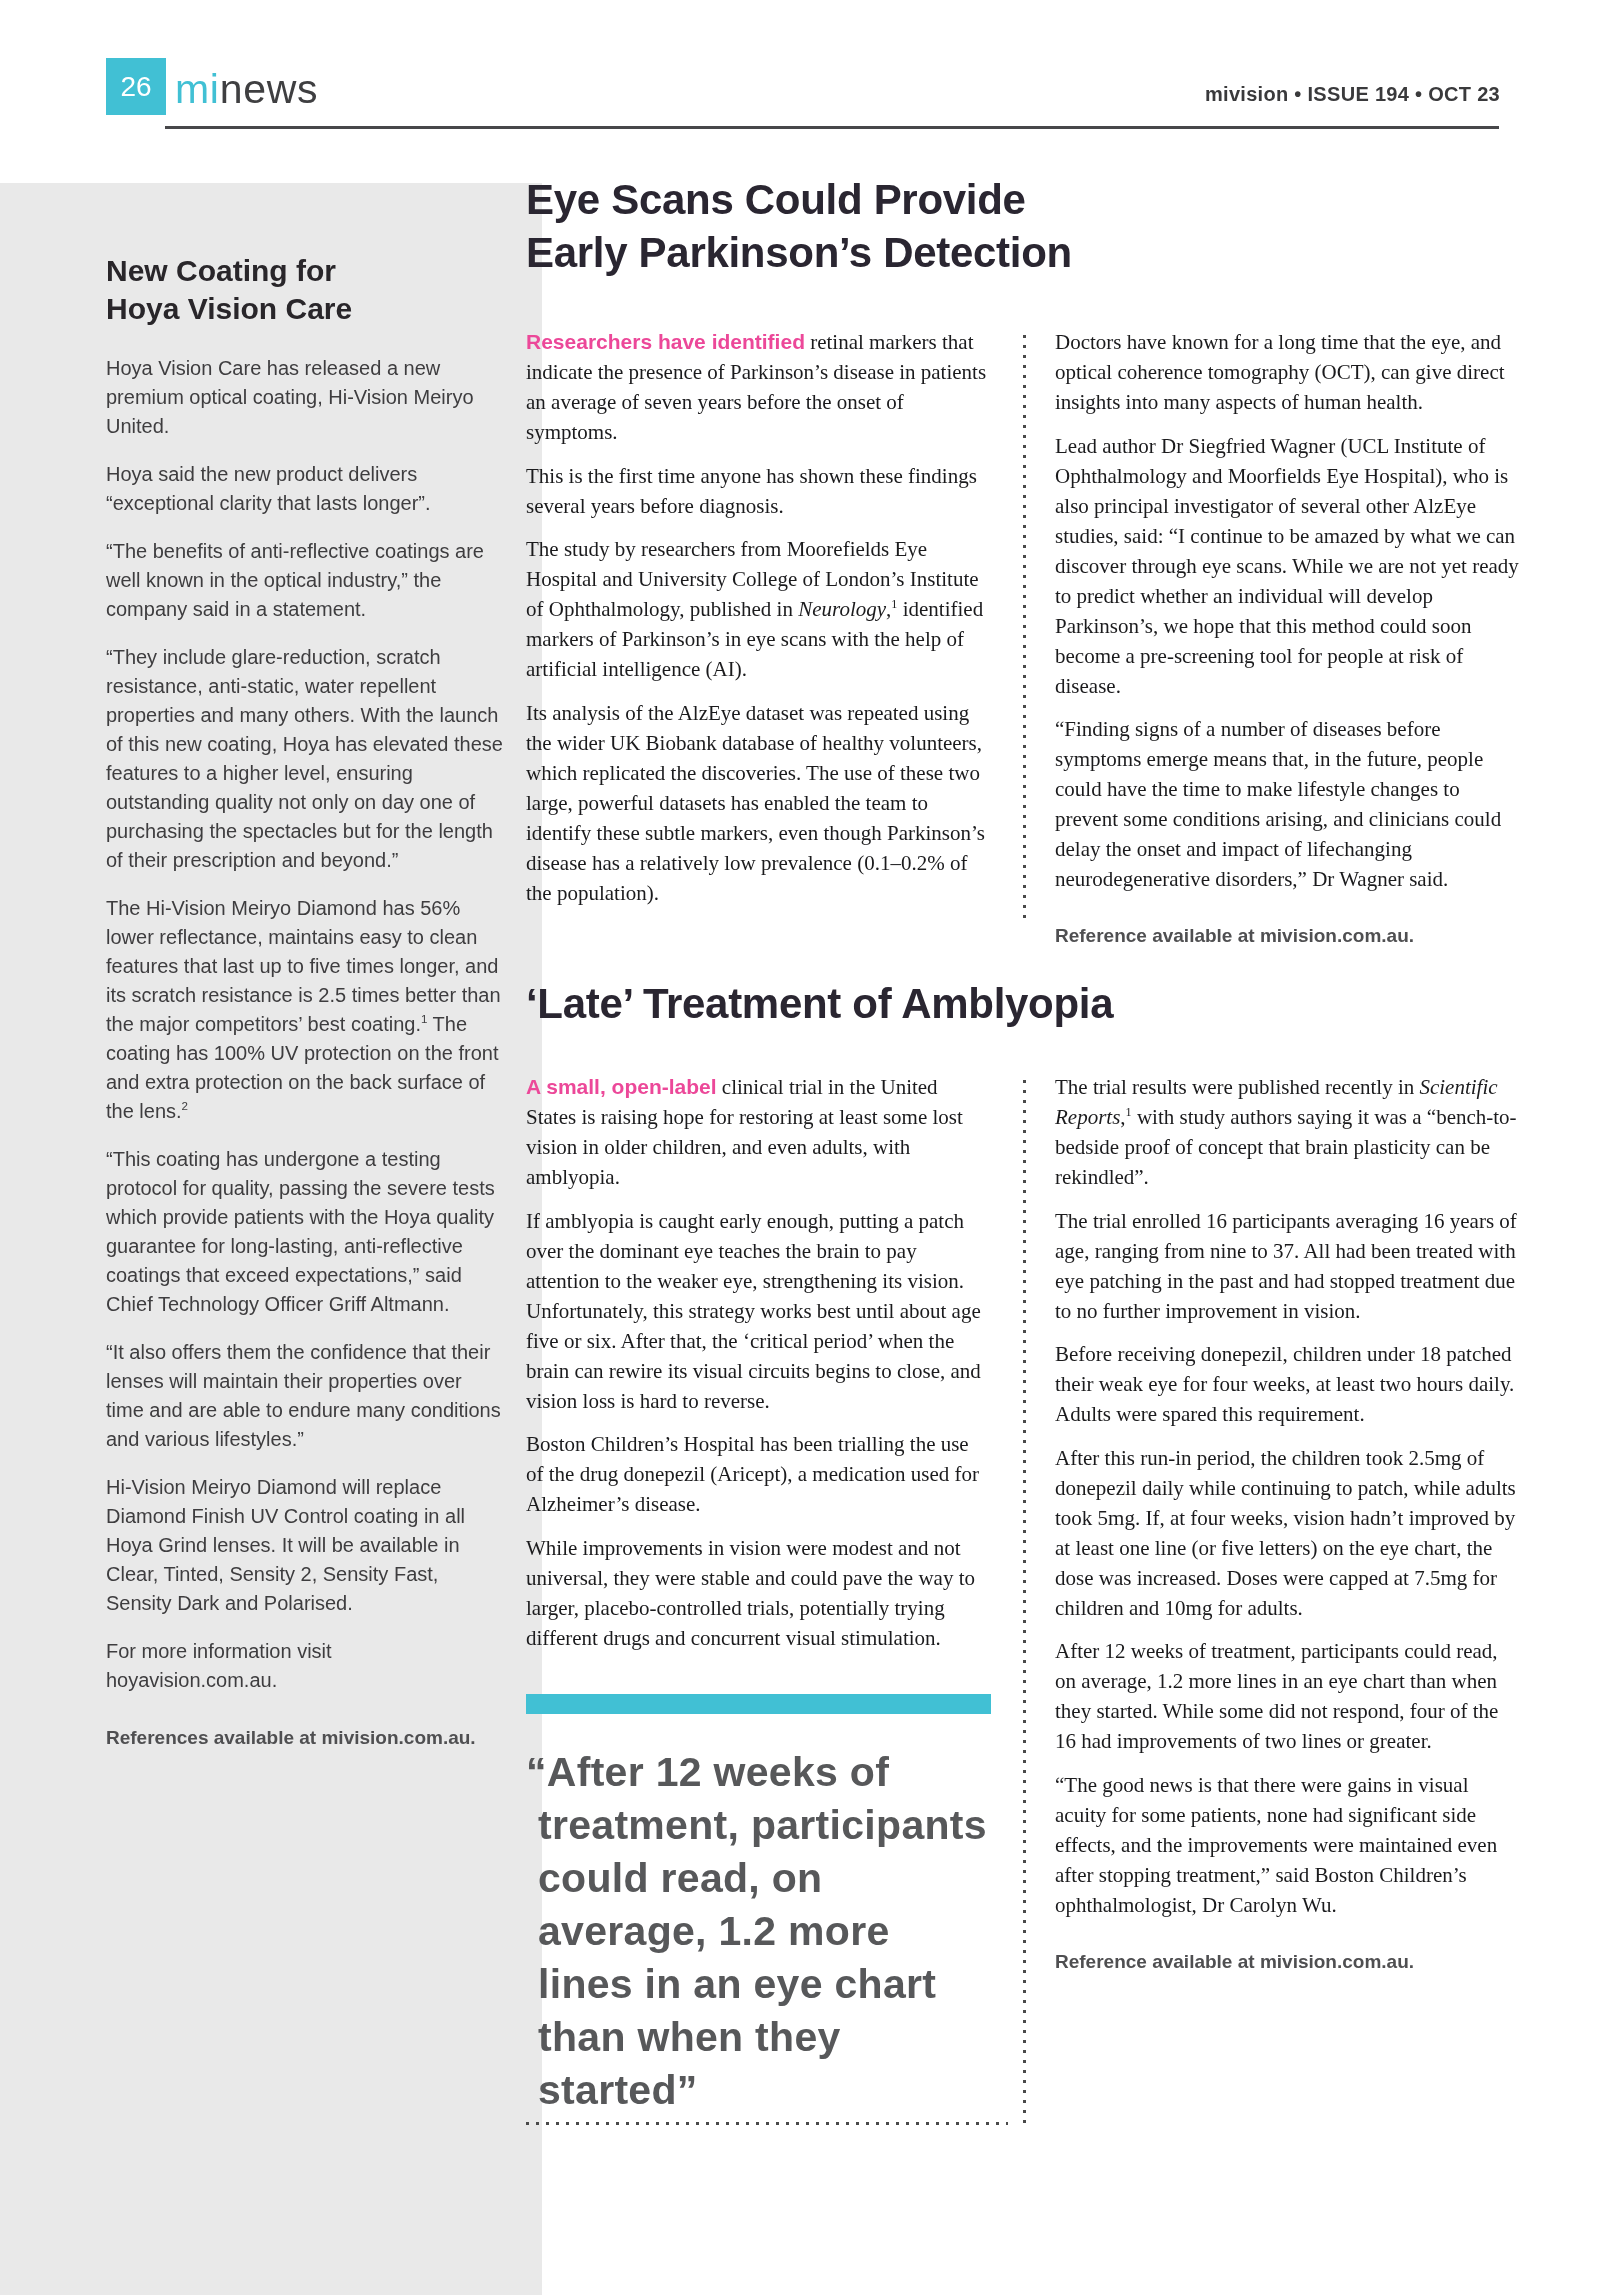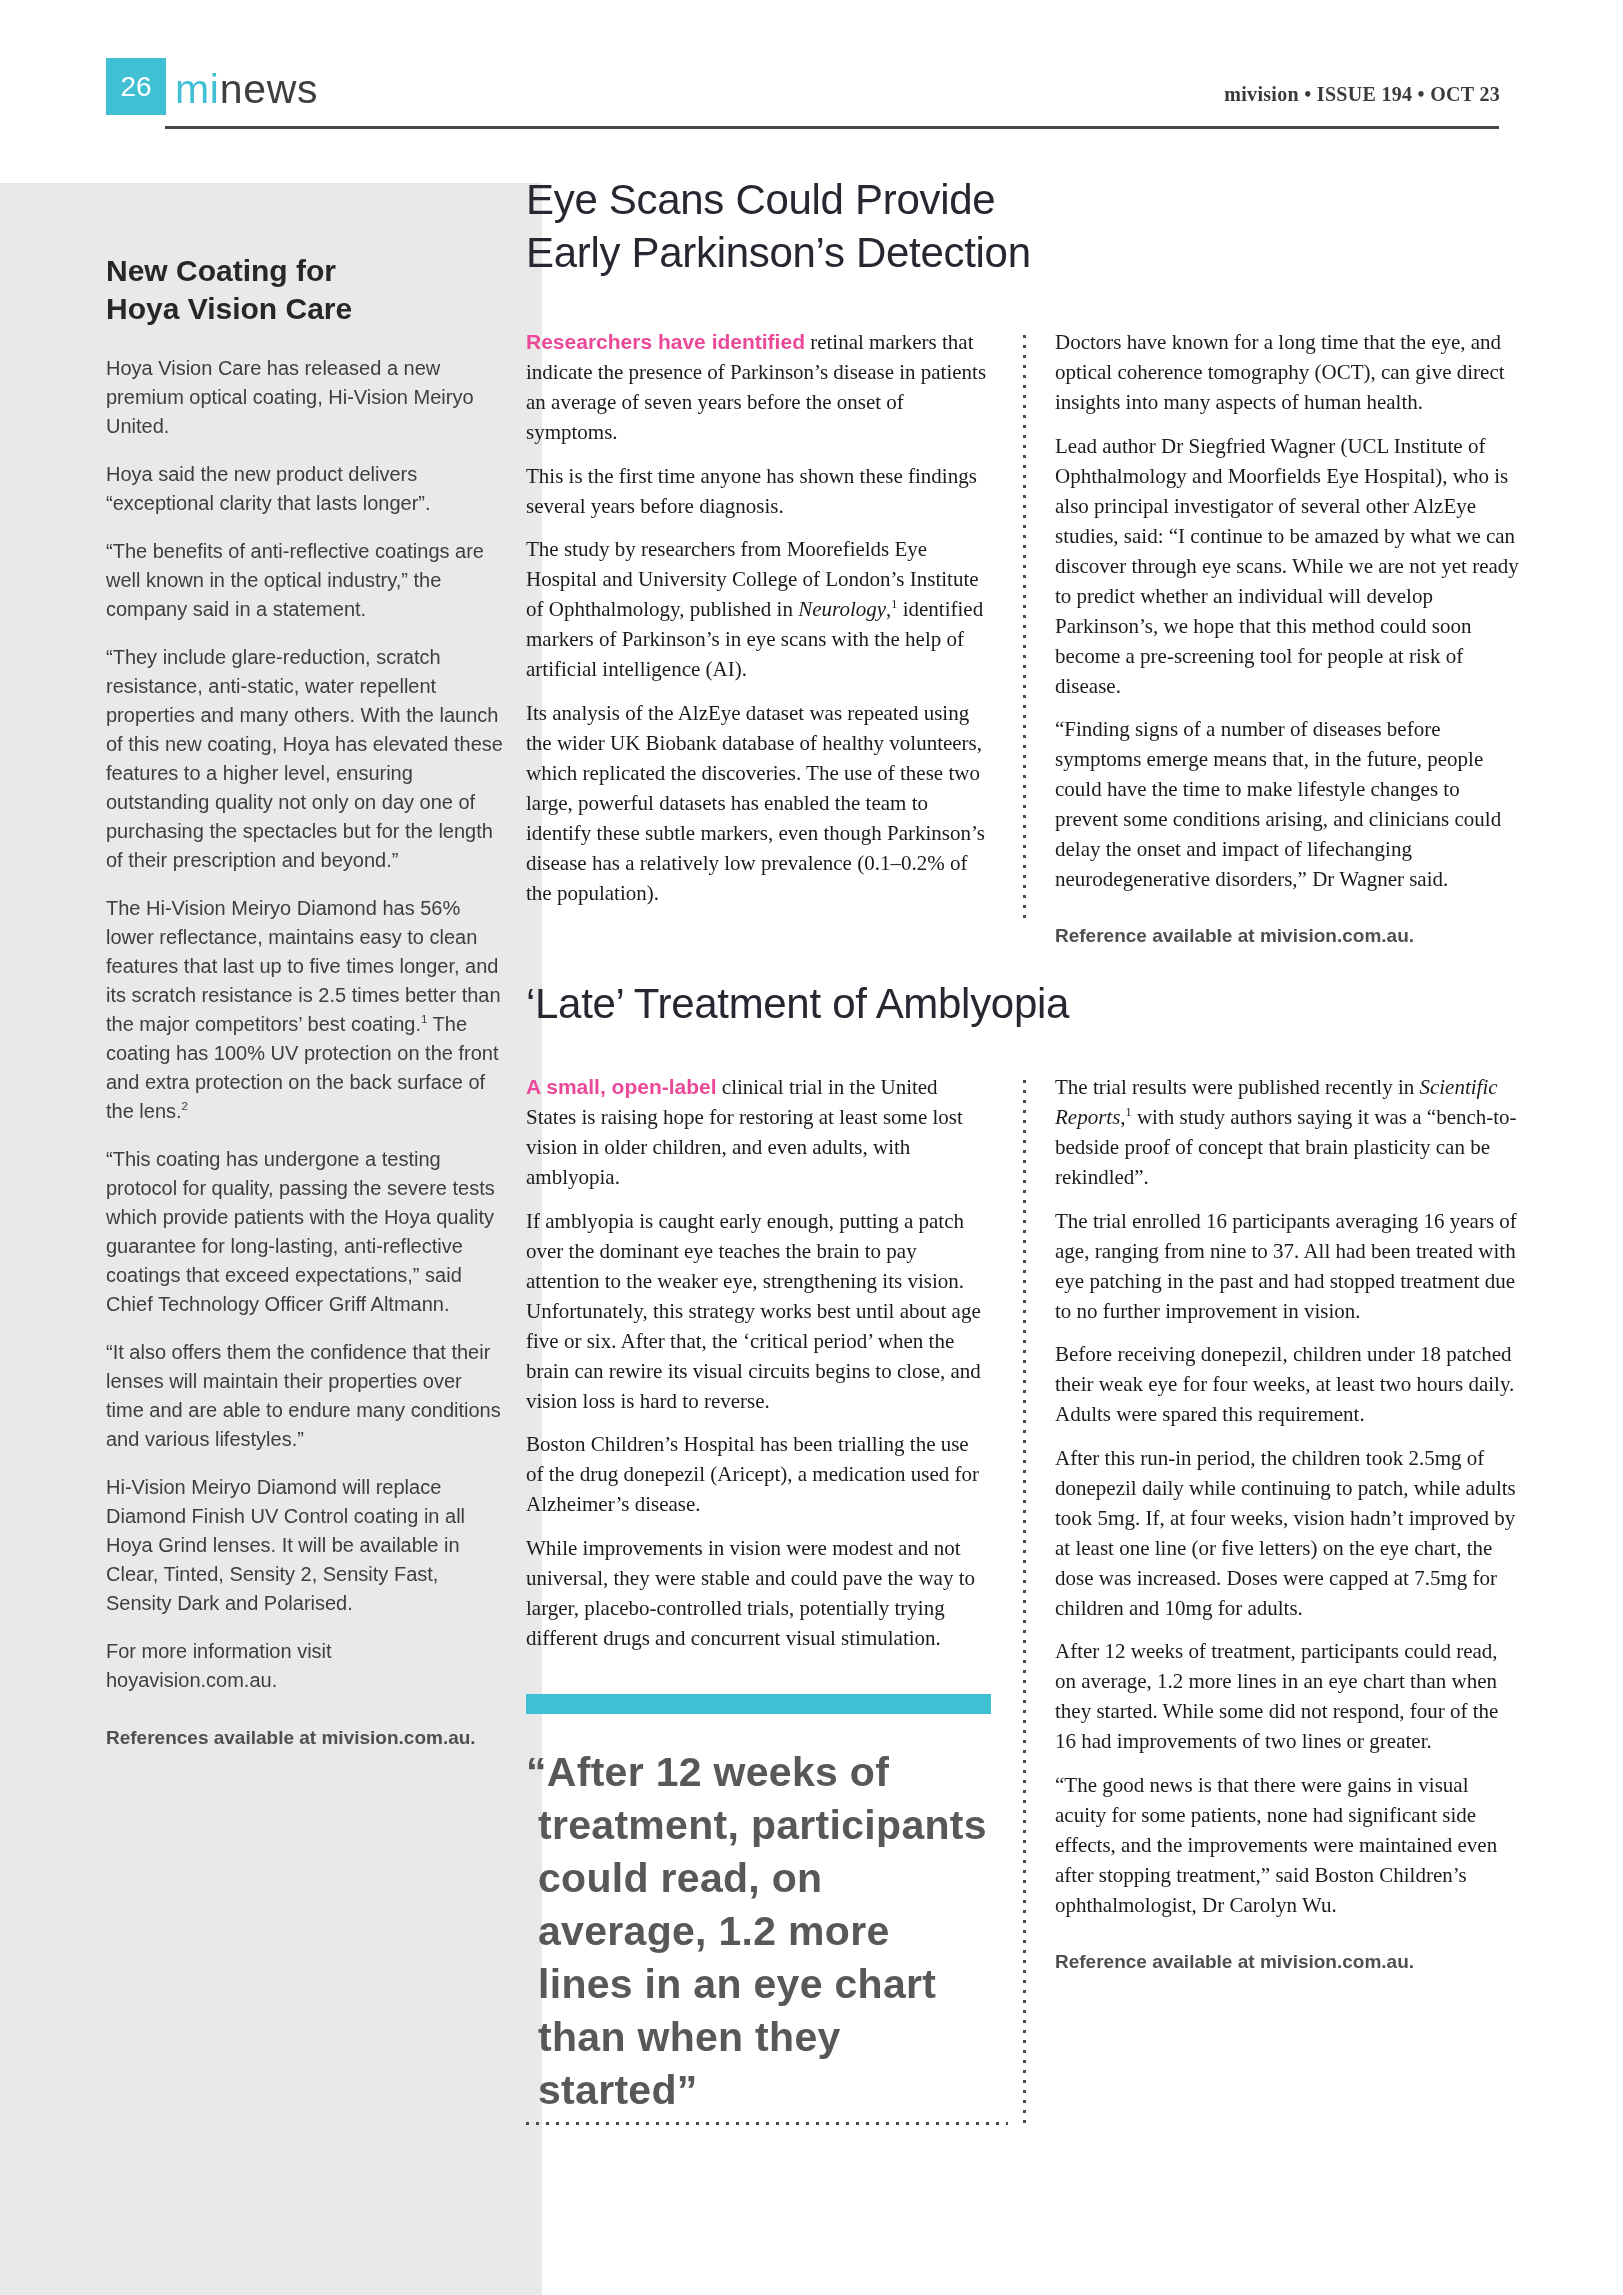--- a/index.html
+++ b/index.html
@@ -5,32 +5,32 @@
   html,body{margin:0;padding:0;background:#ffffff;}
   .page{position:relative;width:1624px;height:2295px;background:#ffffff;overflow:hidden;
         font-family:"Liberation Sans",sans-serif;}
 
   
   .pagenum-box{position:absolute;left:106px;top:58px;width:60px;height:57px;background:#41C0D4;
                display:flex;align-items:center;justify-content:center;color:#ffffff;font-size:28px;}
   .logo{position:absolute;left:175px;top:69px;font-size:41px;line-height:41px;letter-spacing:0.7px;}
   .logo-mi{color:#41C0D4;}
   .logo-news{color:#3f3f41;}
-  .issue{position:absolute;right:124px;top:83px;font-size:20px;font-weight:700;color:#3a3a3c;letter-spacing:0.3px;font-family:Liberation Serif, serif;}
+  .issue{position:absolute;right:124px;top:83px;font-size:20px;font-weight:700;color:#3a3a3c;letter-spacing:0.3px;}
   .header-rule{position:absolute;left:165px;top:126px;width:1334px;height:2.7px;background:#47474a;}
 
   
   .sidebar{position:absolute;left:0;top:183px;width:542px;height:2113px;background:#E9E9E9;
            box-sizing:border-box;padding:69px 37px 0 106px;color:#3E3D3F;}
   .sb-title{margin:0 0 26px 0;font-size:30px;line-height:38px;font-weight:700;color:#29262a;white-space:pre-line;}
   .sb-p{margin:0 0 19px 0;font-size:20px;line-height:29px;font-weight:400;}
   .refnote{margin:31px 0 0 0;font-size:19px;line-height:24px;font-weight:700;color:#4F4F51;}
 
   
-  .headline{position:absolute;margin:0;font-size:42px;line-height:53px;font-weight:400;color:#2A2631;
+  .headline{position:absolute;margin:0;font-size:42px;line-height:53px;font-weight:700;color:#2A2631;
             white-space:pre-line;letter-spacing:-0.3px;width:846px;}
   .hl1{left:526px;top:173px;}
   .hl2{left:526px;top:977px;}
 
   
   .col{position:absolute;width:465px;}
   .a1c1{left:526px;top:327px;}
   .a1c2{left:1055px;top:327px;}
   .a2c1{left:526px;top:1072px;}
   .a2c2{left:1055px;top:1072px;}

